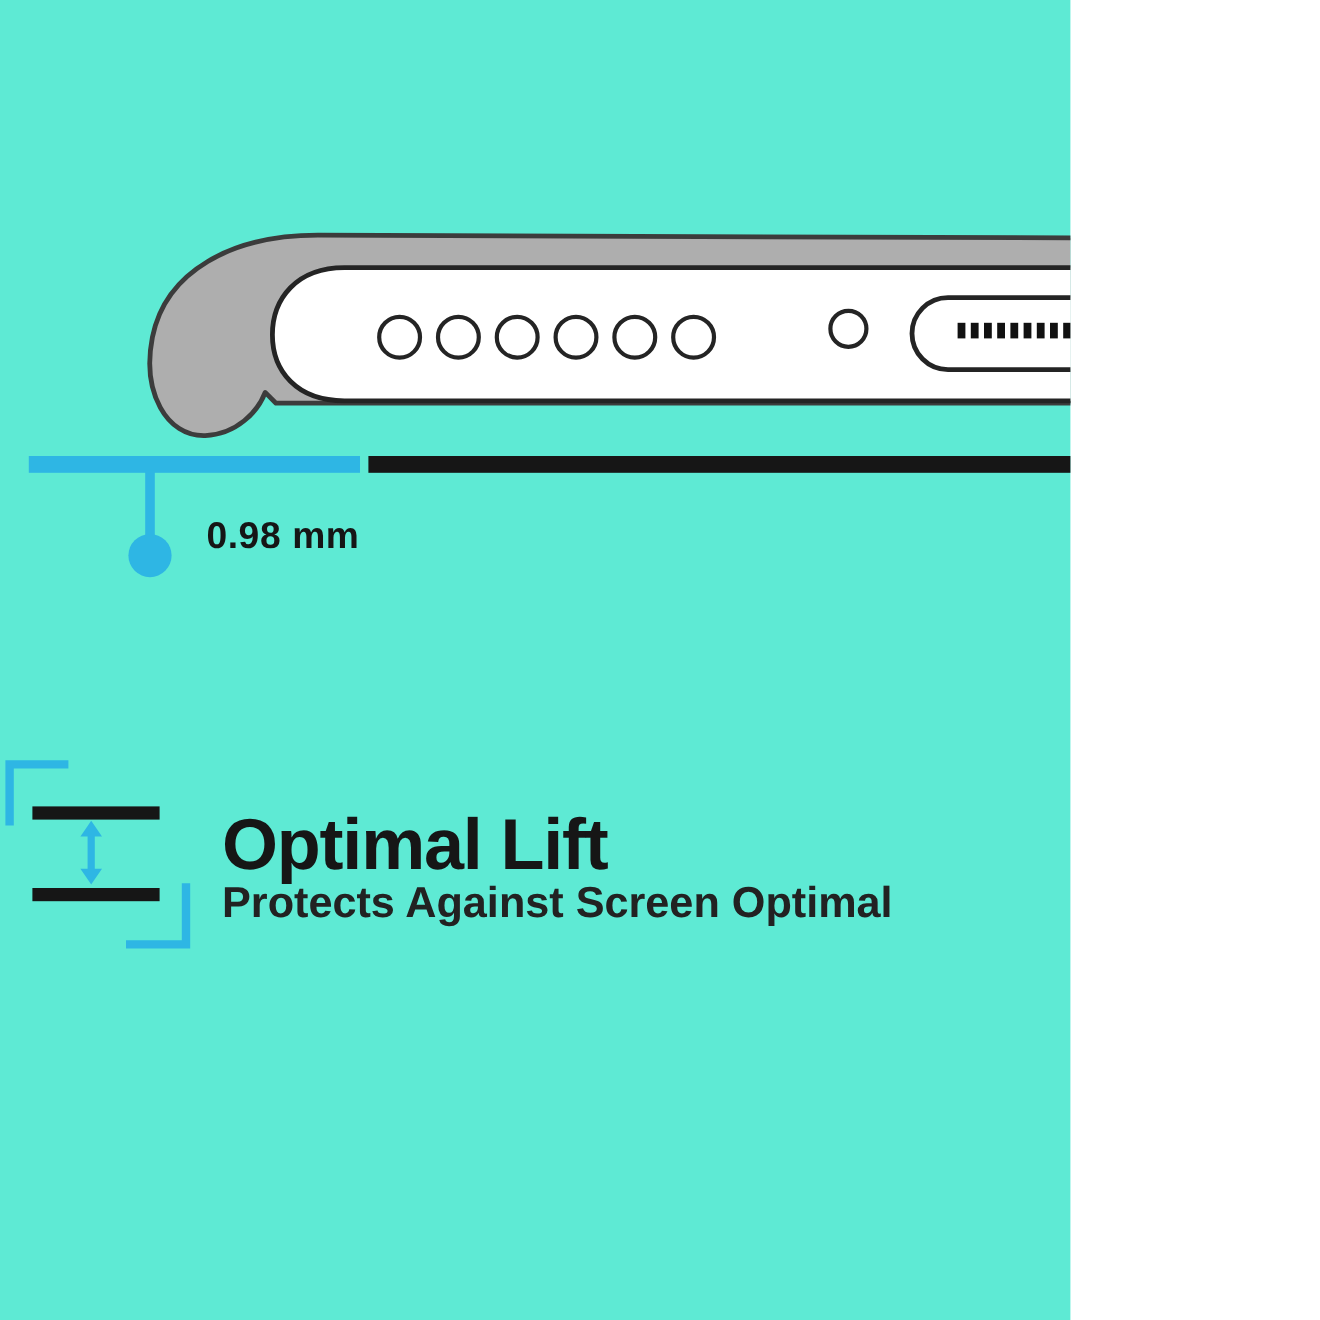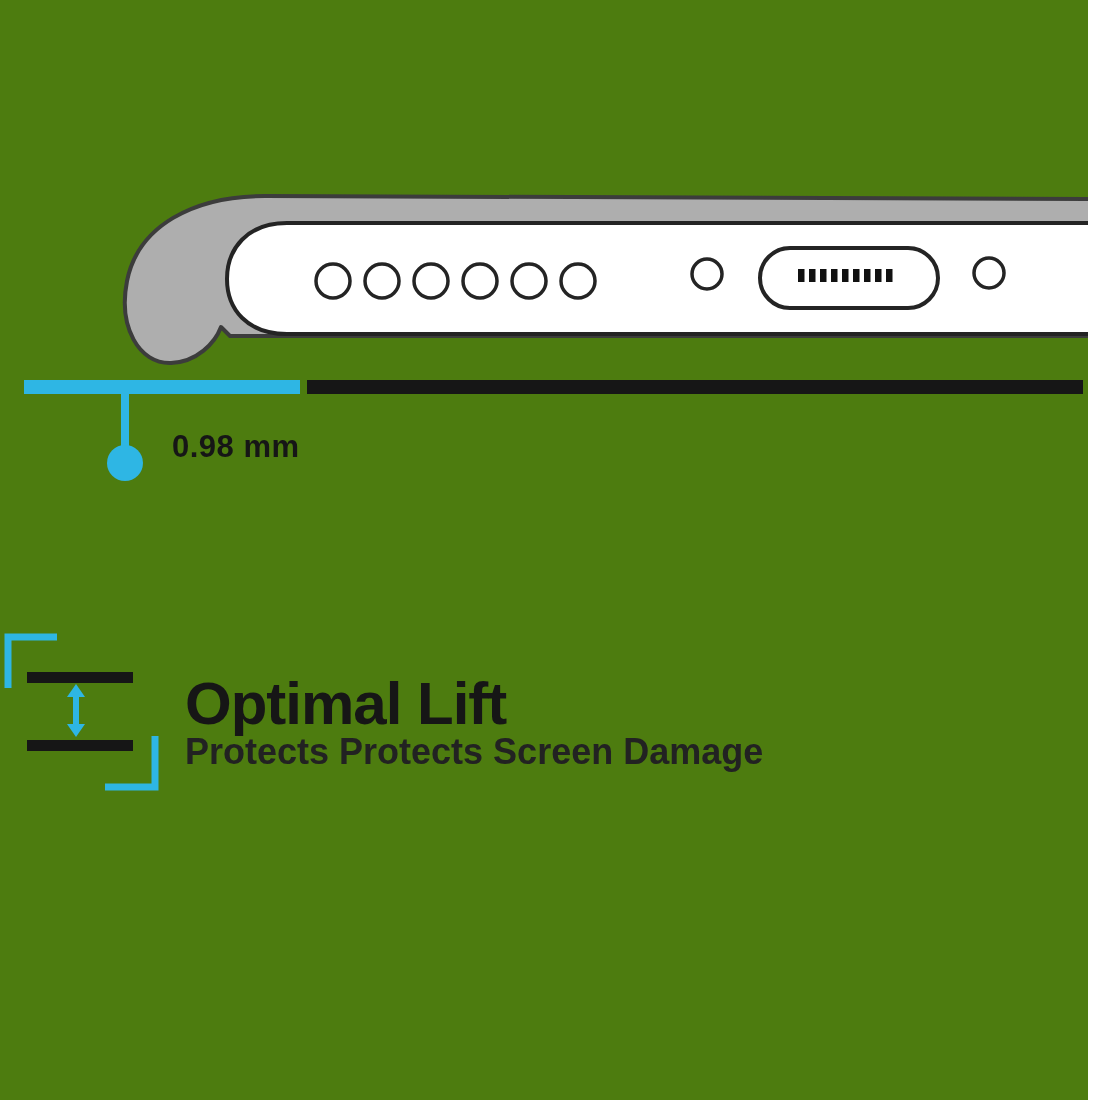--- a/index.html
+++ b/index.html
@@ -3,23 +3,23 @@
 <meta charset="utf-8">
 <style>
   html, body {
     margin: 0;
     padding: 0;
     background: #ffffff;
     font-family: "Liberation Sans", sans-serif;
   }
   .canvas {
     position: relative;
-    width: 1088px;
+    width: 892px;
     height: 1100px;
-    background: #4d7c0f;
+    background: #5eead4;
     overflow: hidden;
   }
   .illustration-svg {
     position: absolute;
     left: 0;
     top: 0;
   }
   .measure-label {
     position: absolute;
     left: 172px;
@@ -116,15 +116,15 @@
       <polygon points="76,56 67,69 85,69" fill="#2eb6e4"></polygon>
       <polygon points="76,109 67,96 85,96" fill="#2eb6e4"></polygon>
     </g>
 
     <rect x="27" y="112" width="106" height="11" fill="#161616"></rect>
 
     <path d="M105 159 L155 159 L155 108" fill="none" stroke="#2eb6e4" stroke-width="7"></path>
   </svg>
 
   <div class="feature-title">Optimal Lift</div>
-  <div class="feature-subtitle">Protects Protects Screen Damage</div>
+  <div class="feature-subtitle">Protects Against Screen Optimal</div>
 
 </div>
 
 </body></html>

